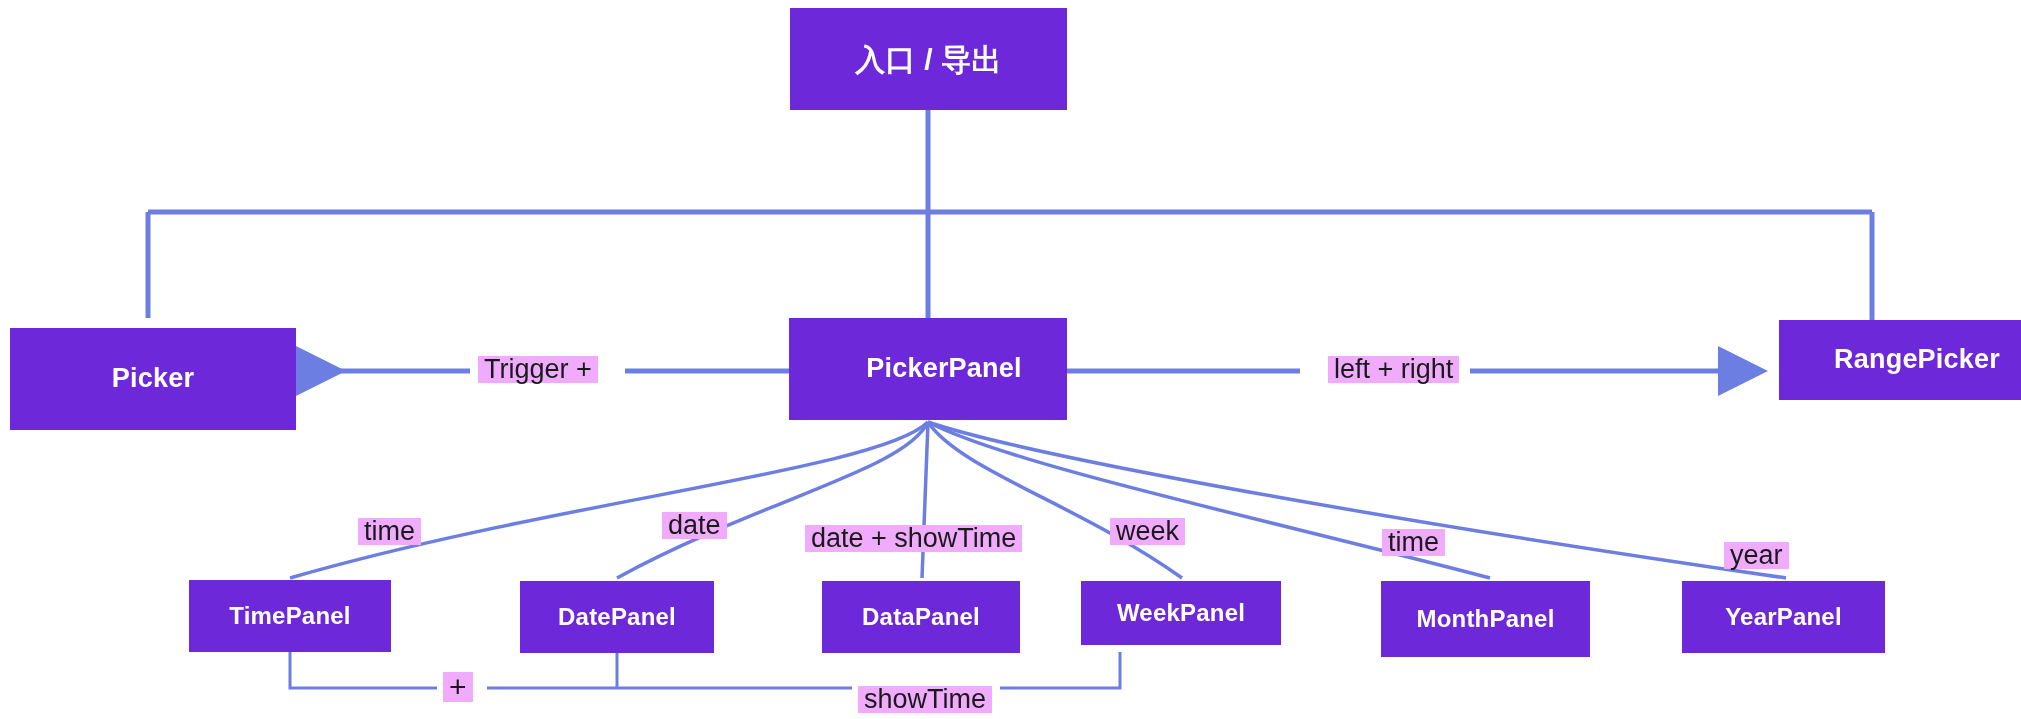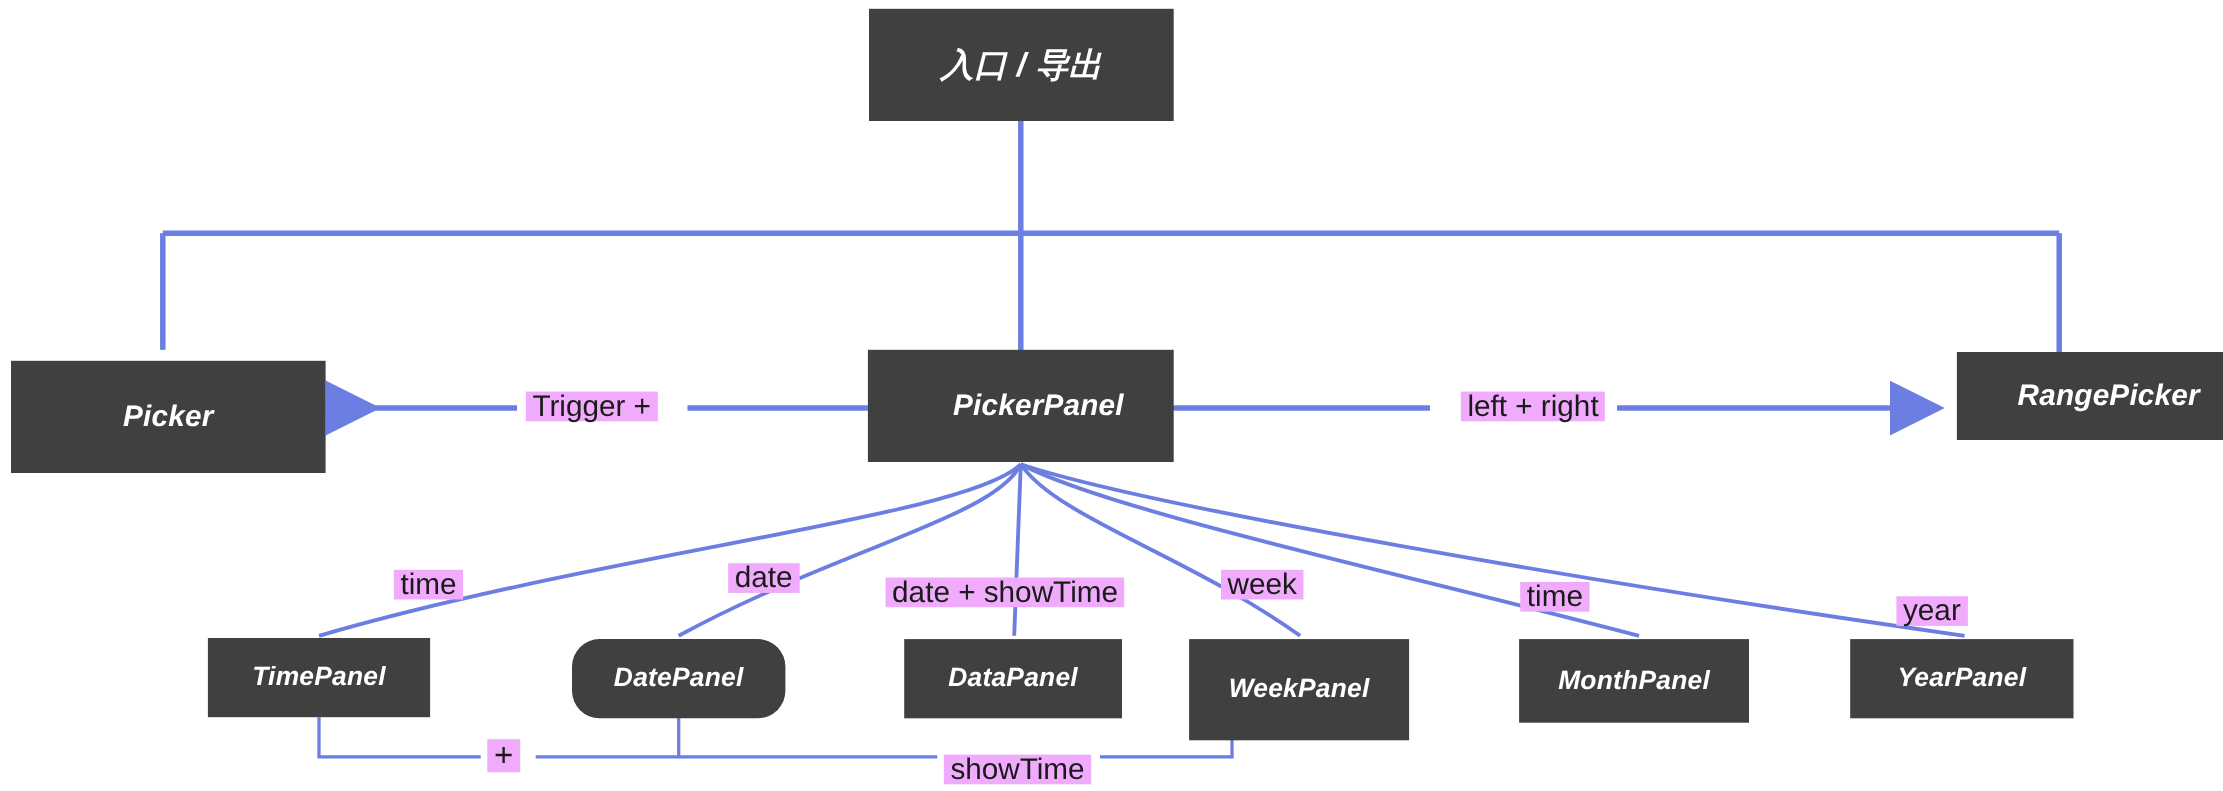--- a/index.html
+++ b/index.html
@@ -20,31 +20,30 @@
   svg.edges {
     position: absolute;
     left: 0;
     top: 0;
     width: 2021px;
     height: 719px;
     pointer-events: none;
   }
   .node {
     position: absolute;
-    background: #404040;
+    background: #6d28d9;
     color: #ffffff;
     display: flex;
     align-items: center;
     justify-content: center;
     font-weight: bold;
     letter-spacing: 0.2px;
     box-sizing: border-box;
     text-align: center;
     line-height: 1.1;
-    font-style: italic;
   }
   .node-root {
     font-weight: bold;
   }
   .node-main {
     font-size: 27px;
   }
   .node-leaf {
     font-size: 24px;
   }
@@ -118,29 +117,29 @@
   </div>
 
   <div class="node node-main" style="left:1779px; top:320px; width:276px; height:80px;">
     <span>RangePicker</span>
   </div>
 
   <div class="node node-leaf" style="left:189px; top:580px; width:202px; height:72px;">
     <span>TimePanel</span>
   </div>
 
-  <div class="node node-leaf" style="left:520px; top:581px; width:194px; height:72px;border-radius:25px;">
+  <div class="node node-leaf" style="left:520px; top:581px; width:194px; height:72px;">
     <span>DatePanel</span>
   </div>
 
   <div class="node node-leaf" style="left:822px; top:581px; width:198px; height:72px;">
     <span>DataPanel</span>
   </div>
 
-  <div class="node node-leaf" style="left:1081px; top:581px; width:200px; height:92px;">
+  <div class="node node-leaf" style="left:1081px; top:581px; width:200px; height:64px;">
     <span>WeekPanel</span>
   </div>
 
   <div class="node node-leaf" style="left:1381px; top:581px; width:209px; height:76px;">
     <span>MonthPanel</span>
   </div>
 
   <div class="node node-leaf" style="left:1682px; top:581px; width:203px; height:72px;">
     <span>YearPanel</span>
   </div>

